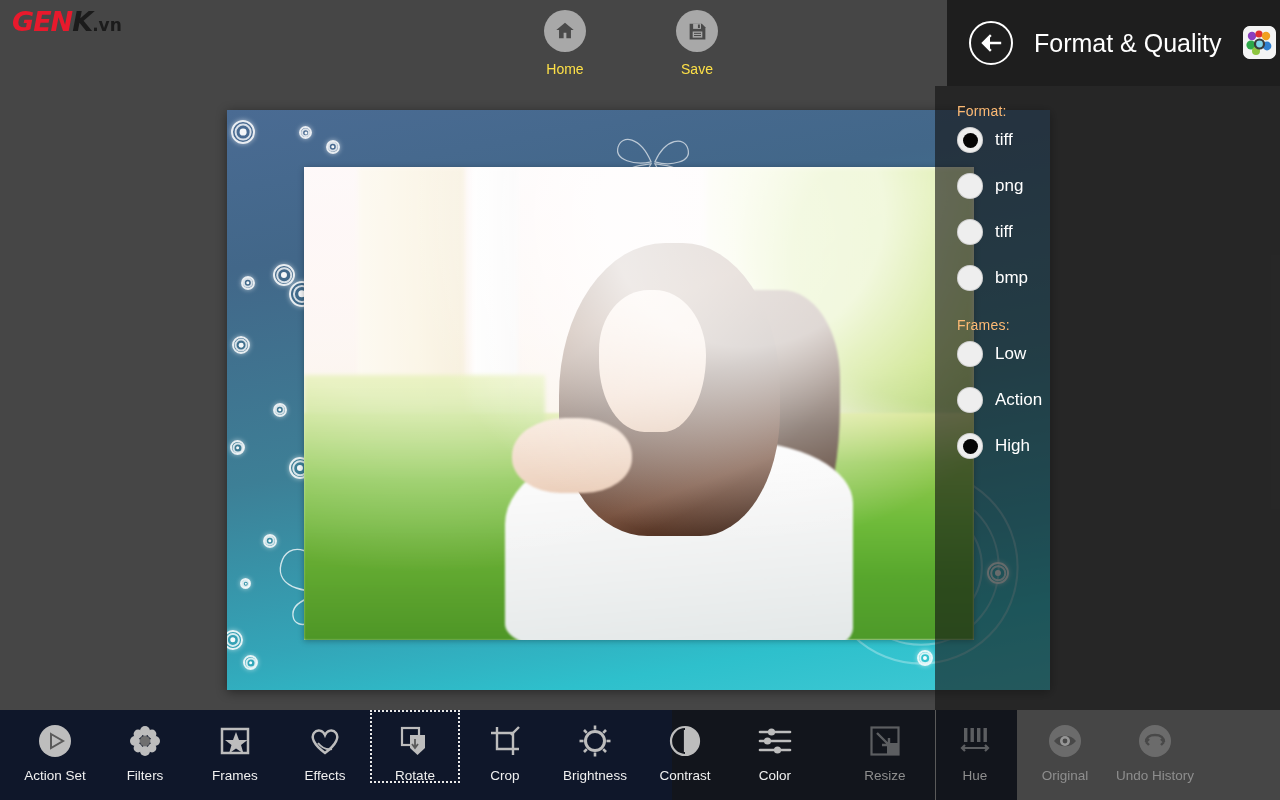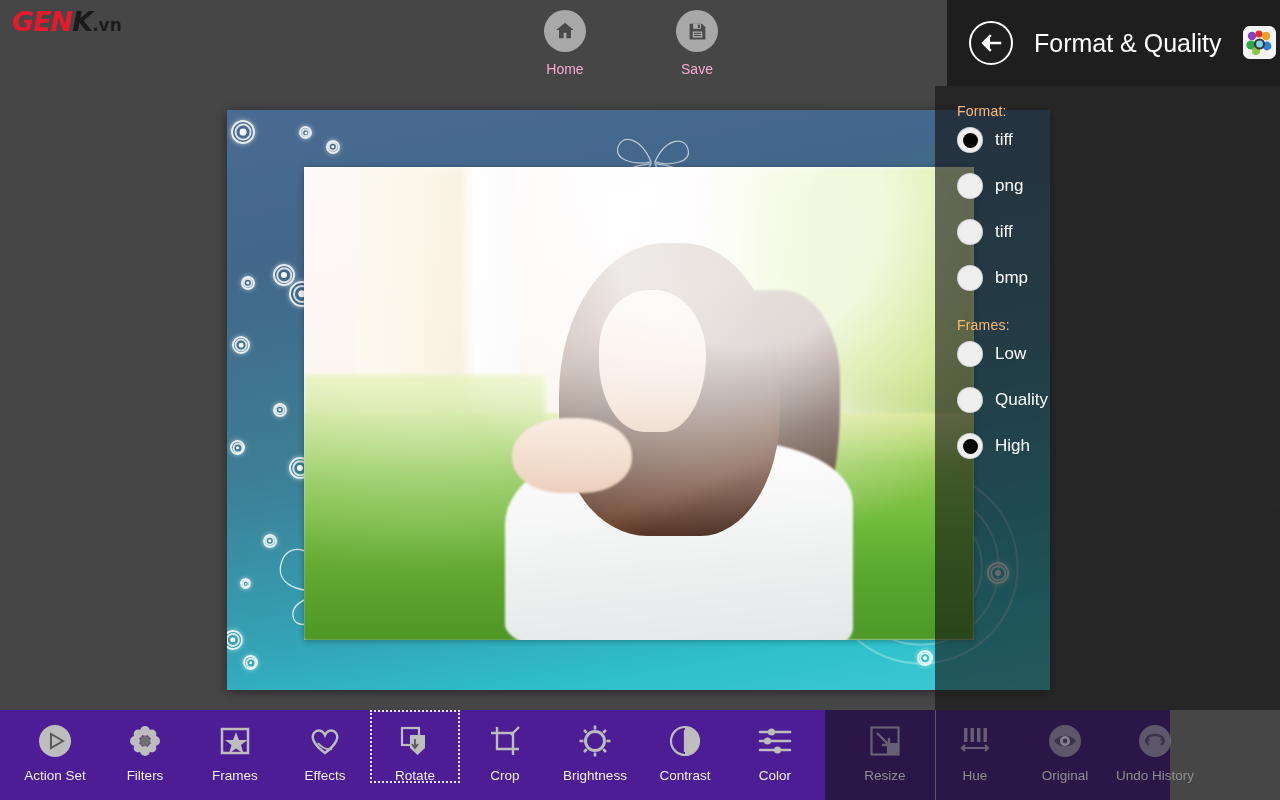--- a/index.html
+++ b/index.html
@@ -31,21 +31,21 @@
   .topbtns {
     position: absolute; left: 520px; top: 10px;
     display: flex; gap: 42px;
   }
   .topbtn { width: 90px; text-align: center; cursor: pointer; }
   .topbtn .circ {
     width: 42px; height: 42px; border-radius: 50%;
     background: #a8a8a8; margin: 0 auto 9px auto;
     display: flex; align-items: center; justify-content: center;
   }
-  .topbtn .lbl { color: #f9a8d4; font-size: 14px; }
+  .topbtn .lbl { color: #fde047; font-size: 14px; }
 
   
   .workspace {
     position: absolute; left: 0; top: 88px; width: 1280px; height: 622px;
     background: #464646; overflow: hidden;
   }
   .photoframe {
     position: absolute; left: 227px; top: 22px;
     width: 823px; height: 580px;
     background:
@@ -206,22 +206,22 @@
     box-shadow: 0 0 0 1px rgba(0,0,0,0.12) inset;
   }
   .radio.on::after {
     content: ""; width: 15px; height: 15px; border-radius: 50%;
     background: #050505;
   }
   .radio-lbl { color: #ffffff; font-size: 17px; margin-left: 12px; white-space: nowrap; }
 
   
   .bottombar {
-    position: absolute; left: 0; bottom: 0; width: 1170px; height: 90px;
-    background: #4c1d95;
+    position: absolute; left: 0; bottom: 0; width: 1017px; height: 90px;
+    background: #0f172a;
   }
   .bottombar .dimzone {
     position: absolute; right: 0; top: 0; width: 345px; height: 90px;
     background: rgba(20,20,20,0.60);
   }
   .bottombar .divider {
     position: absolute; left: 935px; top: 0; width: 1px; height: 90px;
     background: #5a5a5a;
   }
   .tools {
@@ -390,21 +390,21 @@
       </div>
 
       <div class="section-label" style="left:22px; top:231px;">Frames:</div>
 
       <div class="radio-row" style="top:255px;">
         <span class="radio"></span>
         <span class="radio-lbl">Low</span>
       </div>
       <div class="radio-row" style="top:301px;">
         <span class="radio"></span>
-        <span class="radio-lbl">Quality</span>
+        <span class="radio-lbl">Action</span>
       </div>
       <div class="radio-row" style="top:347px;">
         <span class="radio on"></span>
         <span class="radio-lbl">High</span>
       </div>
 
     </div>
   </div>
 
   <div class="bottombar">

